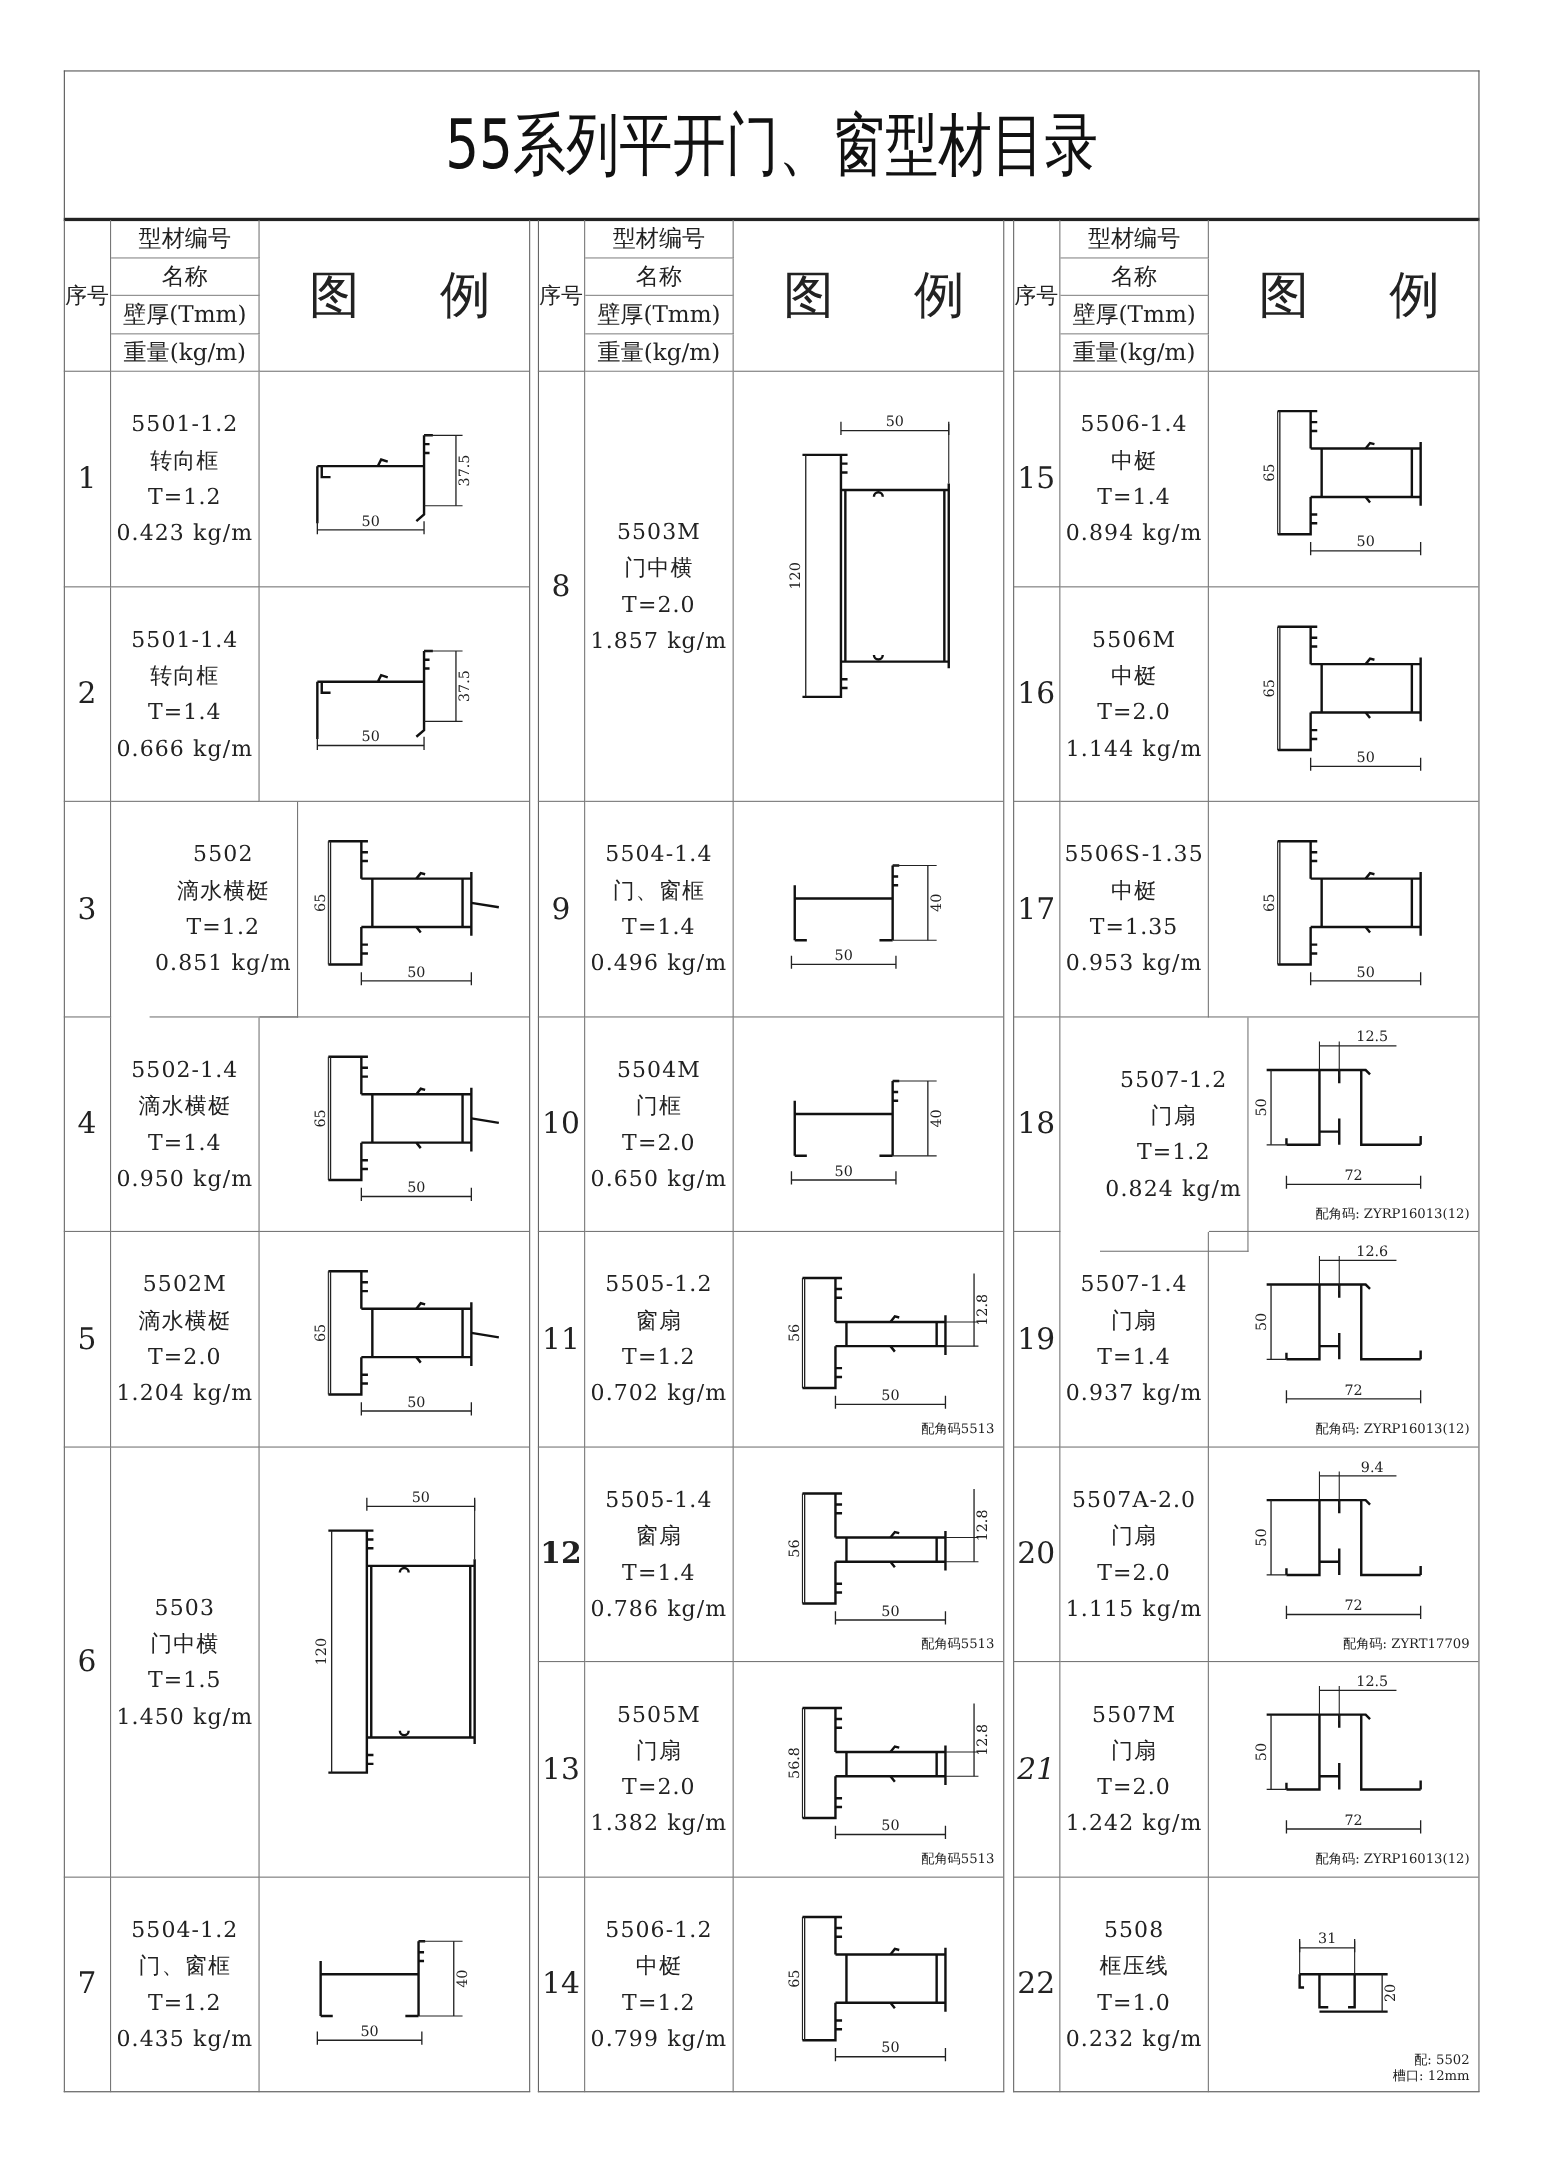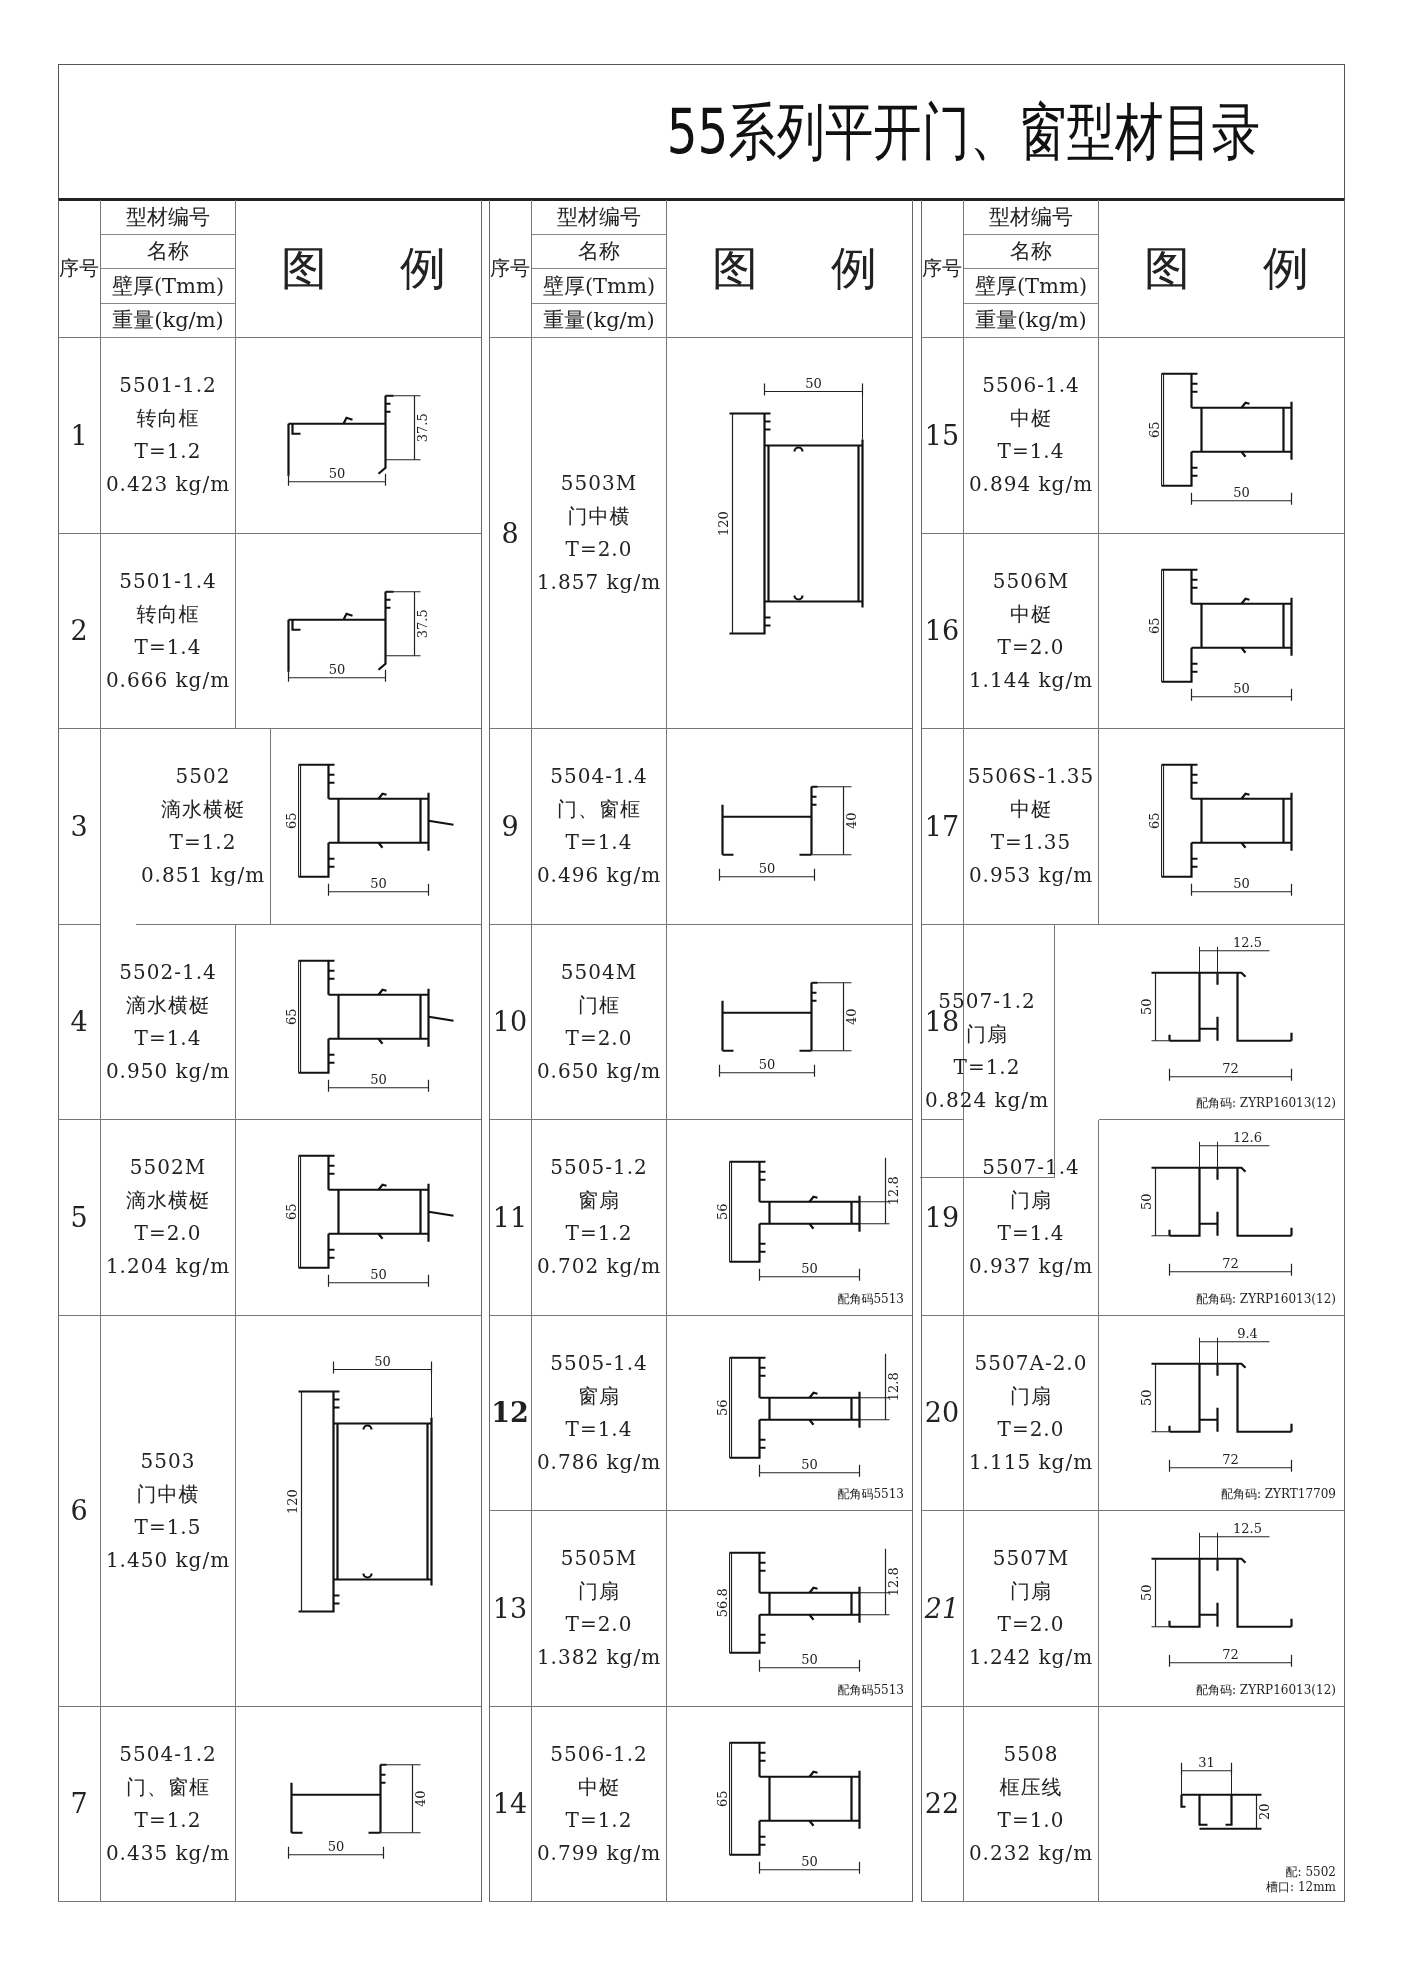--- a/index.html
+++ b/index.html
@@ -1,18 +1,18 @@
 <!DOCTYPE html>
 <html><head>
 <meta charset="utf-8">
 <style>
   html, body { margin:0; padding:0; background:#fff; }
   body { width:1403px; height:1983px; position:relative; font-family:"DejaVu Serif","Liberation Serif",serif; color:#222; overflow:hidden; }
   .abs { position:absolute; box-sizing:border-box; }
-  .titlebox { left:58px; top:64px; width:1287px; height:137px; border:1.5px solid #555; border-bottom:3px solid #222; display:flex; align-items:center; justify-content:flex-end; }
+  .titlebox { left:58px; top:64px; width:1287px; height:137px; border:1.5px solid #555; border-bottom:3px solid #222; display:flex; align-items:center; justify-content:center; }
   .title { font-family:"DejaVu Sans","Liberation Sans",sans-serif; font-size:62px; letter-spacing:0px; transform:scaleX(0.78); color:#111; font-weight:normal; }
   .panel { top:200px; height:1702px; border:1.5px solid #666; border-top:none; }
   .hdr-seq { font-size:20px; display:flex; align-items:center; justify-content:center; border-right:1.5px solid #777; border-bottom:1.5px solid #777; }
   .hdr-cell { font-size:21px; display:flex; align-items:center; justify-content:center; border-bottom:1.5px solid #888; border-right:1.5px solid #777; }
   .hdr-fig { display:flex; align-items:center; justify-content:space-between; padding:0 35px 0 45px; font-size:46px; border-bottom:1.5px solid #777; font-family:"DejaVu Sans","Liberation Sans",sans-serif; }
   .seq { display:flex; align-items:center; justify-content:center; font-size:27px; border-right:1.5px solid #777; border-bottom:1.5px solid #777; }
   .info { display:flex; flex-direction:column; align-items:center; justify-content:center; font-size:20px; line-height:33px; border-right:1.5px solid #777; border-bottom:1.5px solid #777; text-align:center; letter-spacing:1px; }
   .fig { border-bottom:1.5px solid #777; }
   .fig svg { position:absolute; left:0; top:0; }
   .note { position:absolute; font-size:12px; color:#222; text-align:right; line-height:15px; }
@@ -468,21 +468,21 @@
           <text x="59.5" y="91.75" text-anchor="middle" class="dim" transform="rotate(-90 59.5 91.75)">65</text>
           <line x1="92.5" y1="162.75" x2="192.5" y2="162.75" stroke="#222" stroke-width="1.2"></line>
           <line x1="92.5" y1="154.75" x2="92.5" y2="166.75" stroke="#222" stroke-width="1.2"></line>
           <line x1="192.5" y1="154.75" x2="192.5" y2="166.75" stroke="#222" stroke-width="1.2"></line>
           <text x="142.5" y="158.75" text-anchor="middle" class="dim">50</text>
         </g>
       </svg>
     </div>
     <div class="abs" style="left: 921px; top: 924.5px; width: 423px; height: 195.5px;"></div>
     <div class="abs seq" style="left: 921px; top: 924.5px; width: 43px; height: 195.5px;">18</div>
-    <div class="abs info" style="left: 920px; top: 924.5px; width: 135px; height: 253px;">
+    <div class="abs info" style="left: 1000px; top: 924.5px; width: 135px; height: 213px;">
       <div>5507-1.2</div>
       <div>门扇</div>
       <div>T=1.2</div>
       <div>0.824 kg/m</div>
     </div>
     <div class="abs fig" style="left: 1099px; top: 924.5px; width: 245px; height: 195.5px;">
       <svg width="245" height="195.5">
         <g>
           <path d="M52.5,47.75 L92.5,47.75 M92.5,47.75 L142.5,47.75 L146.5,51.75 M100.5,47.75 L100.5,115.75 L70.5,115.75 M138.5,47.75 L138.5,115.75 L192.5,115.75 M100.5,103.75 L118.5,103.75 L118.5,115.75 M192.5,115.75 L192.5,107.75 M70.5,115.75 L70.5,109.75 M118.5,47.75 L118.5,59.75 M118.5,103.75 L118.5,91.75" fill="none" stroke="#111" stroke-width="2.2"></path>
           <line x1="52.5" y1="115.75" x2="70.5" y2="115.75" stroke="#222" stroke-width="1"></line>

